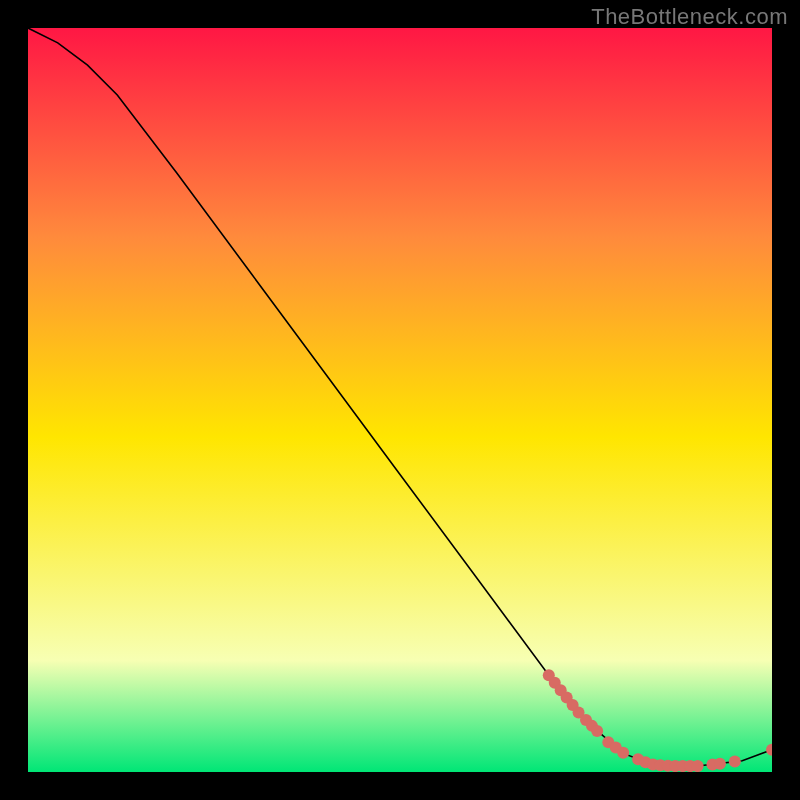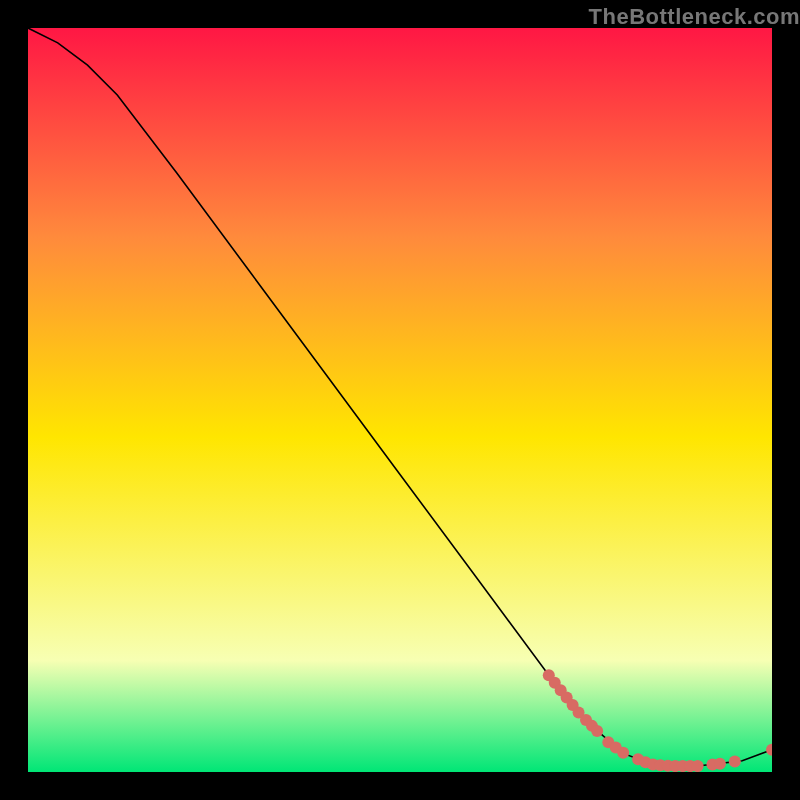--- a/index.html
+++ b/index.html
@@ -12,24 +12,24 @@
     overflow: hidden;
   }
   .wrap {
     position: relative;
     width: 800px;
     height: 800px;
   }
   .watermark {
     position: absolute;
     top: 4px;
-    right: 0;
+    right: 12px;
     color: #777;
     font-size: 22px;
-    font-weight: 700;
+    font-weight: 400;
     letter-spacing: 0.5px;
     z-index: 10;
   }
   .plot-outer {
     position: absolute;
     left: 28px;
     top: 28px;
     width: 744px;
     height: 744px;
     background: #000;

